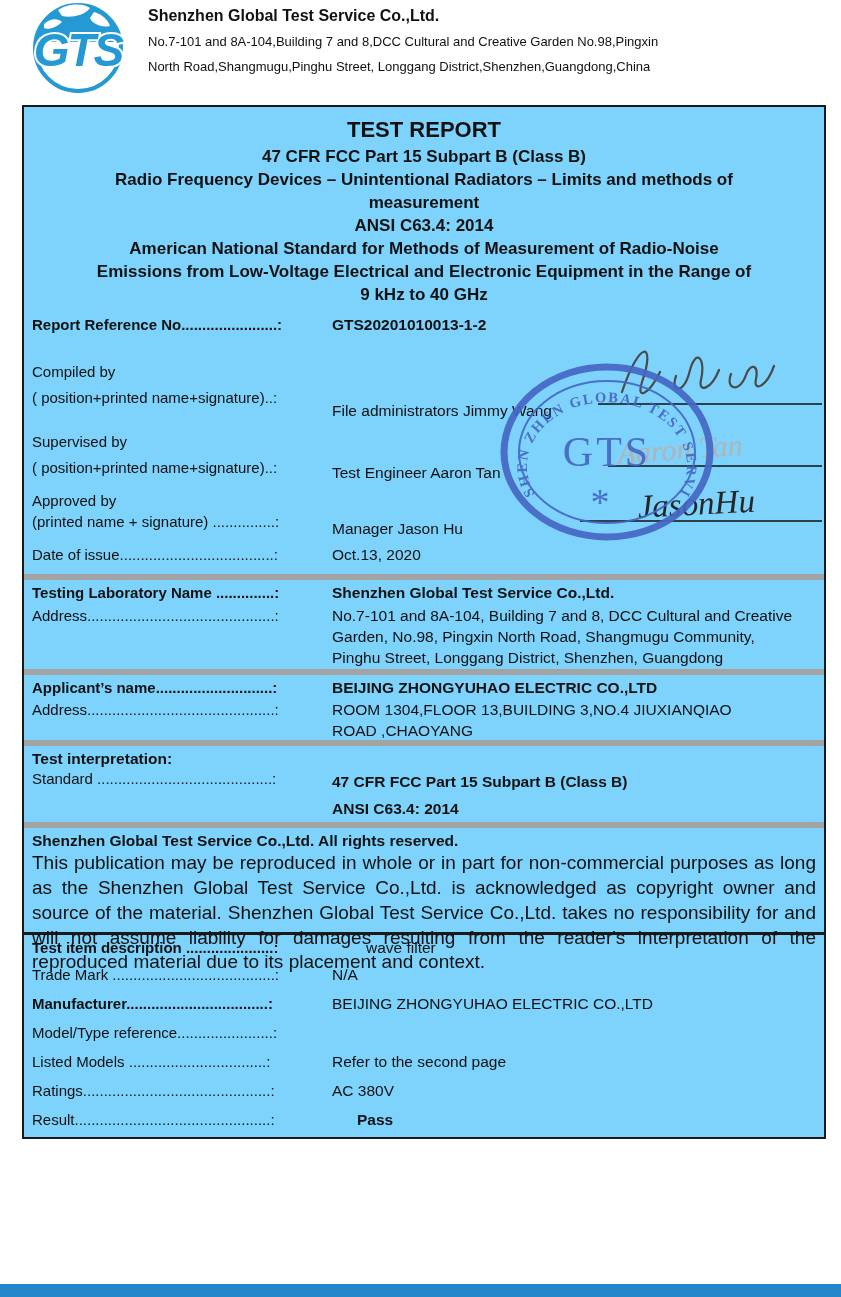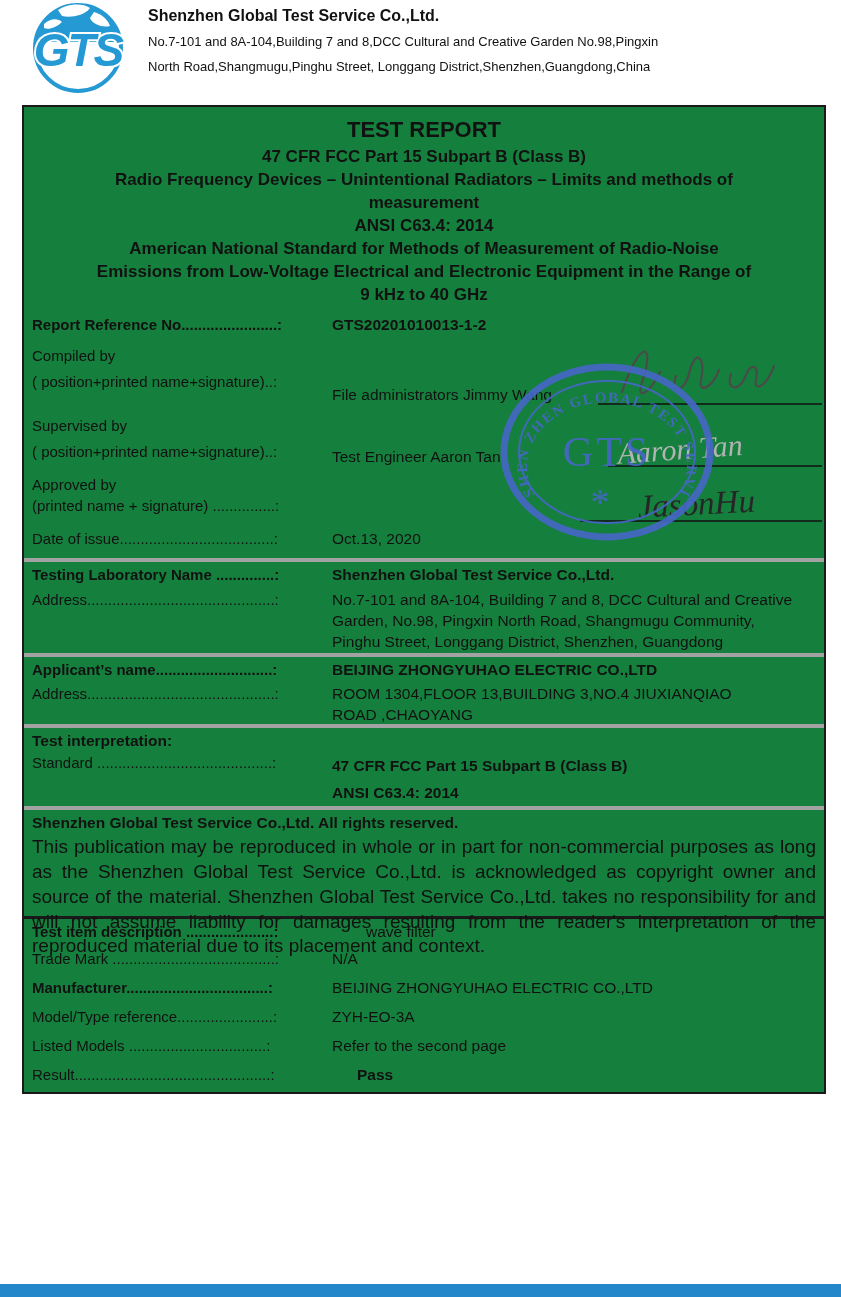--- a/index.html
+++ b/index.html
@@ -10,37 +10,37 @@
   }
   
   .hdr { position:absolute; left:0; top:0; width:841px; height:98px; }
   .hdr-logo { position:absolute; left:20px; top:2px; width:116px; height:92px; }
   .hdr-text { position:absolute; left:148px; top:7px; width:690px; }
   .hdr-name { font-size:16px; font-weight:bold; margin-bottom:9px; }
   .hdr-addr { font-size:13px; margin-bottom:10px; white-space:nowrap; }
   
   .doc {
     position:absolute; left:22px; top:105px; width:804px;
-    border:2px solid #1a1a1a; background:#15803d;
+    border:2px solid #1a1a1a; background:#7dd3fc;
   }
   .titleblock { text-align:center; padding:8px 10px 6px 10px; }
   .t-main { font-size:22px; font-weight:bold; line-height:1.35; }
   .t-sub  { font-size:17px; font-weight:bold; line-height:1.36; white-space:pre-line; }
   .row { display:flex; padding:3px 6px 0 8px; }
   .lbl { width:288px; flex:0 0 288px; font-size:15px; white-space:pre-line; line-height:1.35; }
   .val { flex:1; font-size:15.5px; white-space:pre-line; line-height:1.35; padding-left:12px; }
   .b { font-weight:bold; }
   .full { padding:3px 8px 0 8px; font-size:15.5px; line-height:1.3; }
-  .bt2 { border-top:4px solid #a3a3a3; }
+  .bt2 { border-top:6px solid #a3a3a3; }
   .bt3 { border-top:3px solid #1a1a1a; }
-  .r0{height:28px;} .r1{height:70px;} .r2{height:62px;} .r3{height:54px;}
+  .r0{height:28px;} .r1{height:70px;margin-top:16px;} .r2{height:62px;} .r3{height:54px;}
   .r4{height:32px;} .r5{height:29px;} .r6{height:66px;} .r7{height:28px;}
   .r8{height:43px;} .r9{height:26px;} .r10{height:56px;} .r11{height:26px;}
   .r12{height:84px;} .r13{height:30px;gap:34px;} .r14{height:29px;} .r15{height:29px;}
-  .r16{height:29px;} .r17{height:29px;} .r18{height:29px;} .r19{height:30px;gap:25px;}
+  .r16{height:29px;flex-direction:column;} .r17{height:29px;} .r18{height:29px;} .r19{height:30px;gap:25px;}
   .r1 .lbl,.r2 .lbl{ line-height:1.7; }
   .va-end .val{ align-self:flex-end; padding-bottom:5px; }
   .r3 .val{ align-self:flex-end; padding-bottom:3px; }
   .r10 .val{ line-height:1.7; }
   .r12{ font-size:19px; }
   .para{ text-align:justify; }
   
   .sig-overlay { position:absolute; left:490px; top:330px; width:345px; height:235px; pointer-events:none; }
   
   .footer-bar { position:absolute; left:0; bottom:0; width:841px; height:13px; background:#2387c9; }
@@ -90,20 +90,21 @@
 
   <div class="row r2 va-end">
     <div class="lbl">Supervised by
 ( position+printed name+signature)..:</div>
     <div class="val">Test Engineer  Aaron Tan</div>
   </div>
 
   <div class="row r3">
     <div class="lbl">Approved by
 (printed name + signature) ...............:</div>
+    <div class="val">Manager Jason Hu</div>
   </div>
 
   <div class="row r4">
     <div class="lbl">Date of issue.....................................:</div>
     <div class="val">Oct.13, 2020</div>
   </div>
 
   <div class="row r5 bt2">
     <div class="lbl b">Testing Laboratory Name ..............:</div>
     <div class="val b">Shenzhen Global Test Service Co.,Ltd.</div>
@@ -157,20 +158,24 @@
   <div class="row r16">
     <div class="lbl">Model/Type reference.......................:</div>
     <div class="val">ZYH-EO-3A</div>
   </div>
 
   <div class="row r17">
     <div class="lbl">Listed Models  .................................:</div>
     <div class="val">Refer to the second page</div>
   </div>
 
+  <div class="row r18">
+    <div class="lbl">Ratings.............................................:</div>
+    <div class="val">AC 380V</div>
+  </div>
 
   <div class="row r19">
     <div class="lbl">Result...............................................:</div>
     <div class="val b">Pass</div>
   </div>
 
 </div>
 
 <svg class="sig-overlay" viewBox="0 0 345 235">
 

